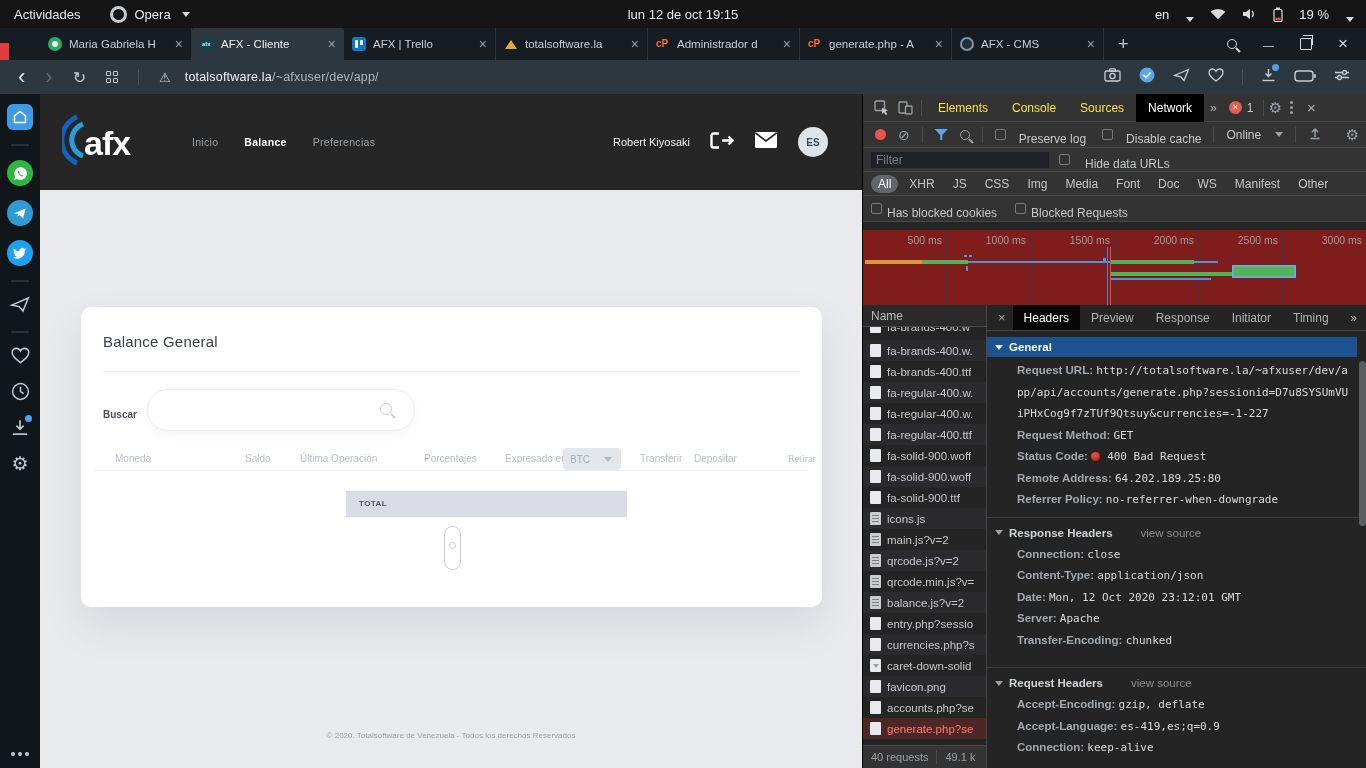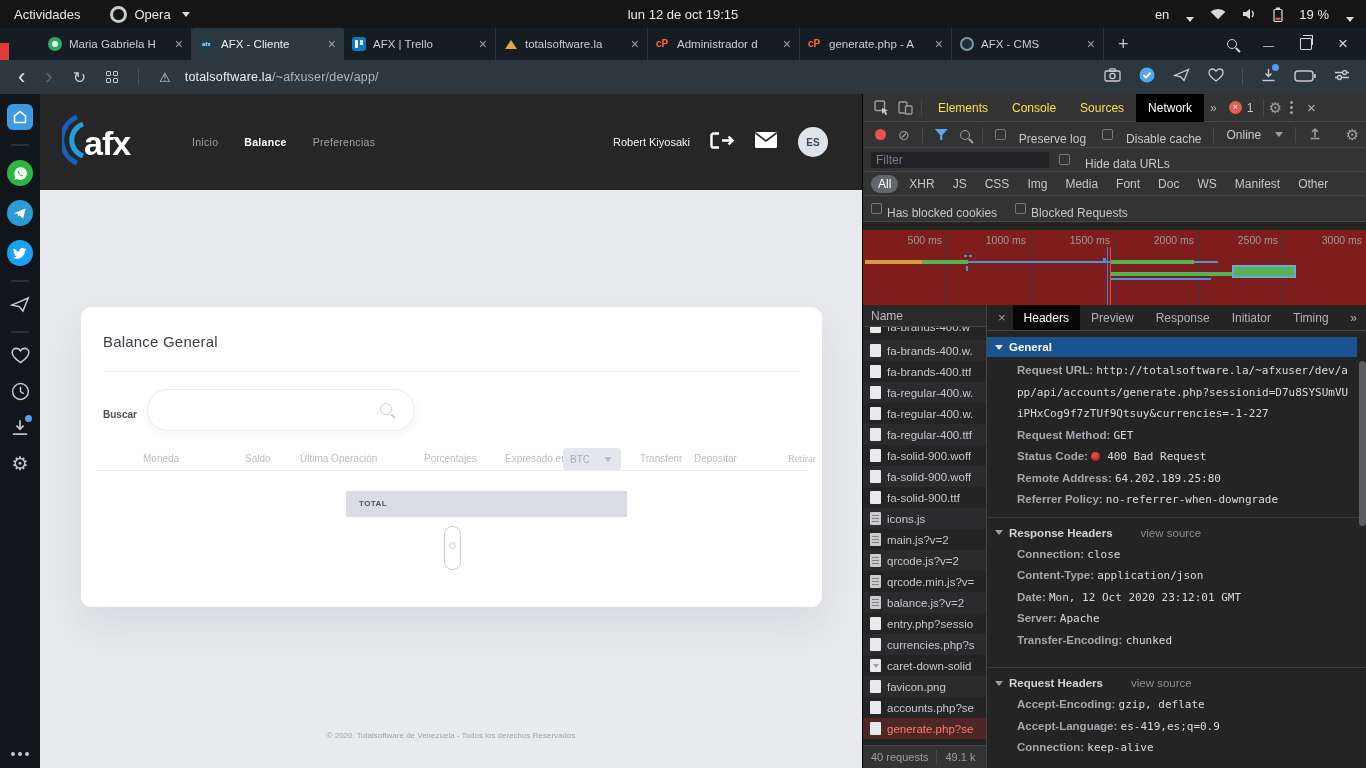--- a/index.html
+++ b/index.html
@@ -96,21 +96,21 @@
   .card{position:absolute;left:41px;top:213px;width:741px;height:300px;background:#fff;border-radius:10px;
     box-shadow:0 18px 40px rgba(40,55,90,.10);}
   .card-title{position:absolute;left:22px;top:26px;font-size:15px;color:#3a3f47;letter-spacing:.2px;}
   .hr{position:absolute;left:22px;right:22px;height:1px;background:#ededf1;}
   .buscar-label{position:absolute;left:22px;top:102px;font-size:10px;font-weight:bold;color:#4a4f57;}
   .search-pill{position:absolute;left:66px;top:82px;width:266px;height:40px;border:1px solid #ececf1;border-radius:21px;
     box-shadow:0 4px 10px rgba(60,70,100,.05);background:#fff;}
   .search-pill .mag{color:#c9ced6;position:absolute;right:22px;top:13px;width:10px;height:10px;}
   .cols{position:absolute;top:146px;left:0;width:741px;height:16px;font-size:10px;color:#b7bec9;}
   .cols span{position:absolute;white-space:nowrap;}
-  .cols span:nth-of-type(1){left:34px;margin-left:28px;}
+  .cols span:nth-of-type(1){left:34px;}
   .cols span:nth-of-type(2){left:164px;}
   .cols span:nth-of-type(3){left:219px;}
   .cols span:nth-of-type(4){left:343px;}
   .cols span:nth-of-type(5){left:424px;}
   .btc-select{position:absolute;left:482px;top:141px;width:58px;height:22px;background:#e3e6eb;border-radius:3px;
     font-size:10px;color:#a4acb8;display:flex;align-items:center;padding-left:7px;box-sizing:border-box;}
   .btc-select .caret-dn{border-top-color:#b4bcc7;margin-left:14px;}
   .acts{position:absolute;top:146px;left:0;width:741px;font-size:10px;color:#b7bec9;}
   .acts span{position:absolute;white-space:nowrap;}
   .acts span:nth-of-type(1){left:559px;}

